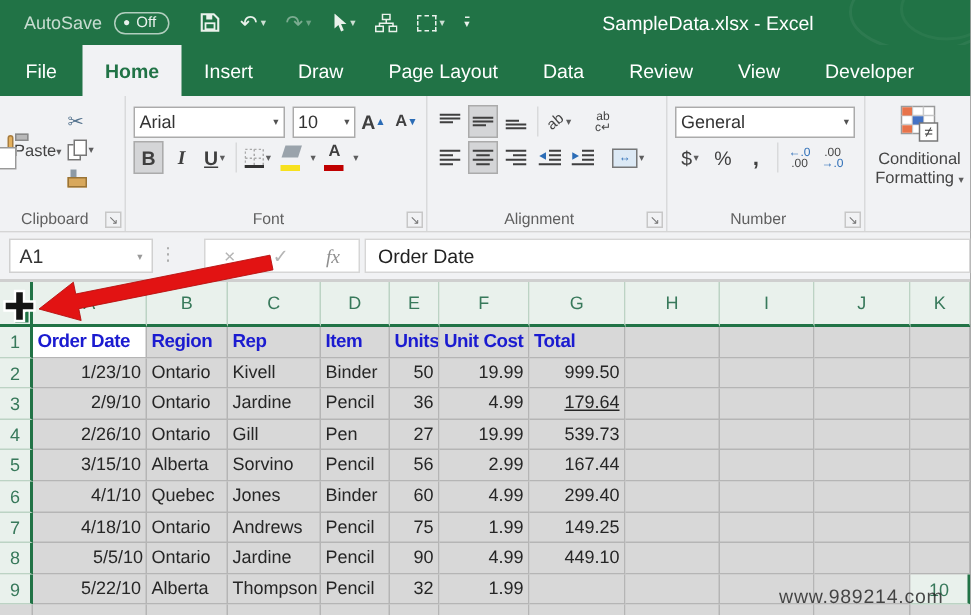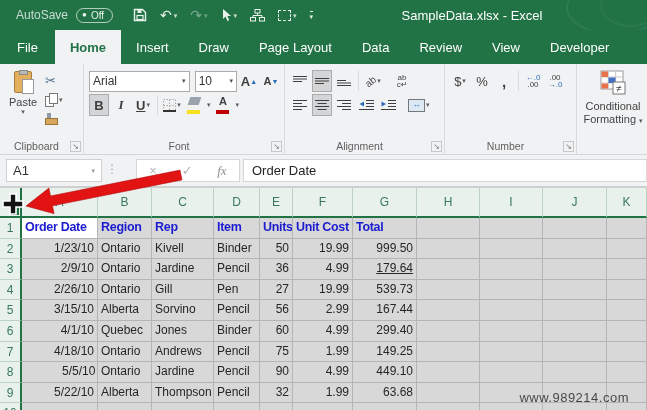--- a/index.html
+++ b/index.html
@@ -38,21 +38,21 @@
             line-height:9px;text-align:center;border:1px solid #c7c7c7;}
   .rrow{display:flex;align-items:center;height:24px;gap:2px;}
   .rbtn{display:flex;align-items:center;justify-content:center;min-width:18px;height:20px;
         border:1px solid transparent;gap:1px;font-size:12px;}
   .rbtn.sel{background:#d4d5d7;border-color:#ababab;}
   .combo{background:#fff;border:1px solid #ababab;height:19px;display:flex;align-items:center;
          font-size:12px;padding:0 3px;justify-content:space-between;color:#333;}
   .vline{width:1px;height:20px;background:#d9dadb;margin:0 2px;}
   
   .grp-clipboard{width:84px;display:flex;gap:4px;}
-  .paste-btn{width:36px;height:64px;display:flex;flex-direction:column;align-items:center;
+  .paste-btn{width:36px;height:64px;display:flex;flex-direction:row;align-items:center;
              justify-content:flex-start;font-size:11px;color:#444;}
   .clipboard-icon{position:relative;width:16px;height:20px;background:#e3b05e;border:1px solid #a87d3e;
                   border-radius:2px;margin:2px 0 3px;}
   .clipboard-icon::before{content:"";position:absolute;left:4px;top:-2px;width:7px;height:3px;
                           background:#b9b9b9;border:1px solid #8a8a8a;}
   .clipboard-icon::after{content:"";position:absolute;right:-3px;bottom:-2px;width:10px;height:13px;
                          background:#fff;border:1px solid #999;}
   .minicol{display:flex;flex-direction:column;justify-content:flex-start;gap:2px;padding-top:3px;}
   .minibtn{display:flex;align-items:center;gap:2px;height:17px;font-size:13px;}
   .scissors{color:#56748f;font-size:13px;line-height:1;}
@@ -329,20 +329,26 @@
         <span class="rbtn">
           <span class="merge-ic">↔</span>
           <span class="dd">▾</span>
           </span>
       </div>
       <div class="caption">Alignment</div>
       <span class="launcher">↘</span>
     </div>
 
     <div class="rgroup grp-number">
+      <div class="rrow">
+        <span class="combo general">
+          <span>General</span>
+          <span class="dd">▾</span>
+        </span>
+      </div>
       <div class="rrow">
         <span class="rbtn">
           <span class="numsym">$</span>
           <span class="dd">▾</span>
           </span>
         <span class="rbtn">
           <span class="numsym">%</span>
           </span>
         <span class="rbtn">
           <span class="numsym comma">,</span>
@@ -510,21 +516,20 @@
         <div class="cell"></div>
         <div class="cell"></div>
         <div class="cell"></div>
         <div class="rowhdr">9</div>
         <div class="cell" style="text-align: right;">5/22/10</div>
         <div class="cell" style="text-align: left;">Alberta</div>
         <div class="cell" style="text-align: left;">Thompson</div>
         <div class="cell" style="text-align: left;">Pencil</div>
         <div class="cell" style="text-align: right;">32</div>
         <div class="cell" style="text-align: right;">1.99</div>
-        <div class="cell" style="text-align: right;">63.68</div>
         <div class="cell"></div>
         <div class="cell"></div>
         <div class="cell"></div>
         <div class="cell"></div>
         <div class="rowhdr">10</div>
         <div class="cell"></div>
         <div class="cell"></div>
         <div class="cell"></div>
         <div class="cell"></div>
         <div class="cell"></div>

